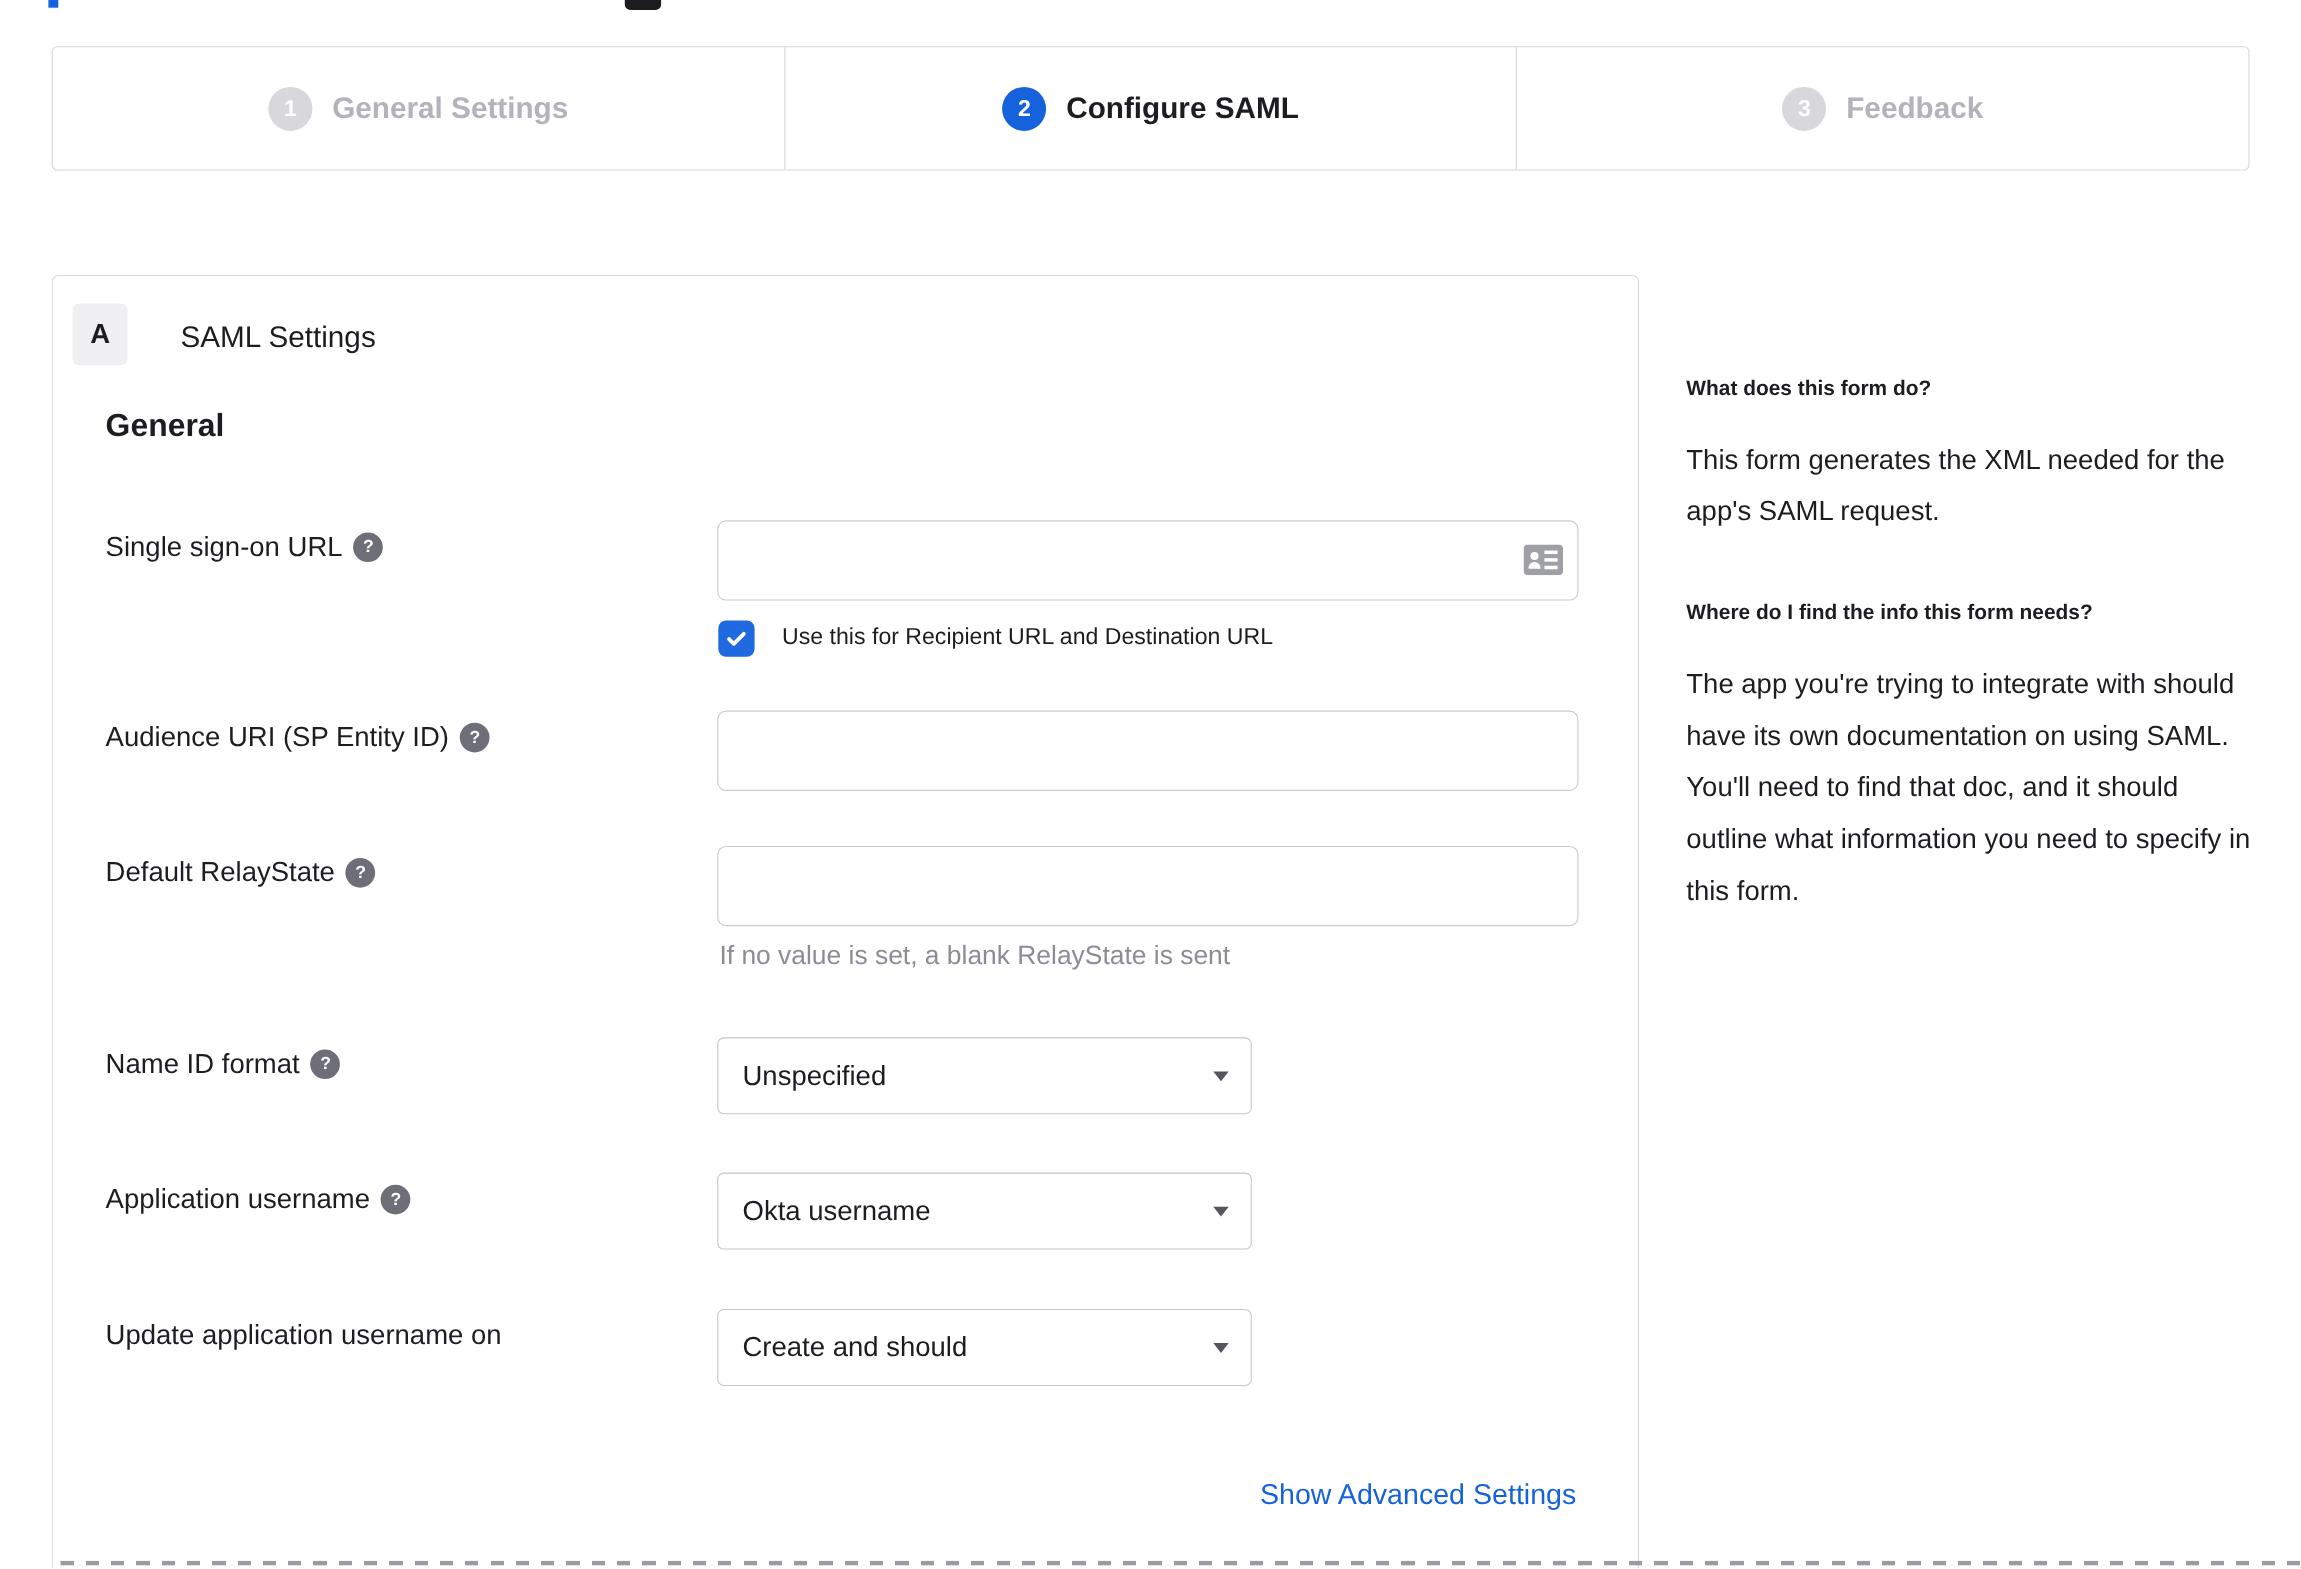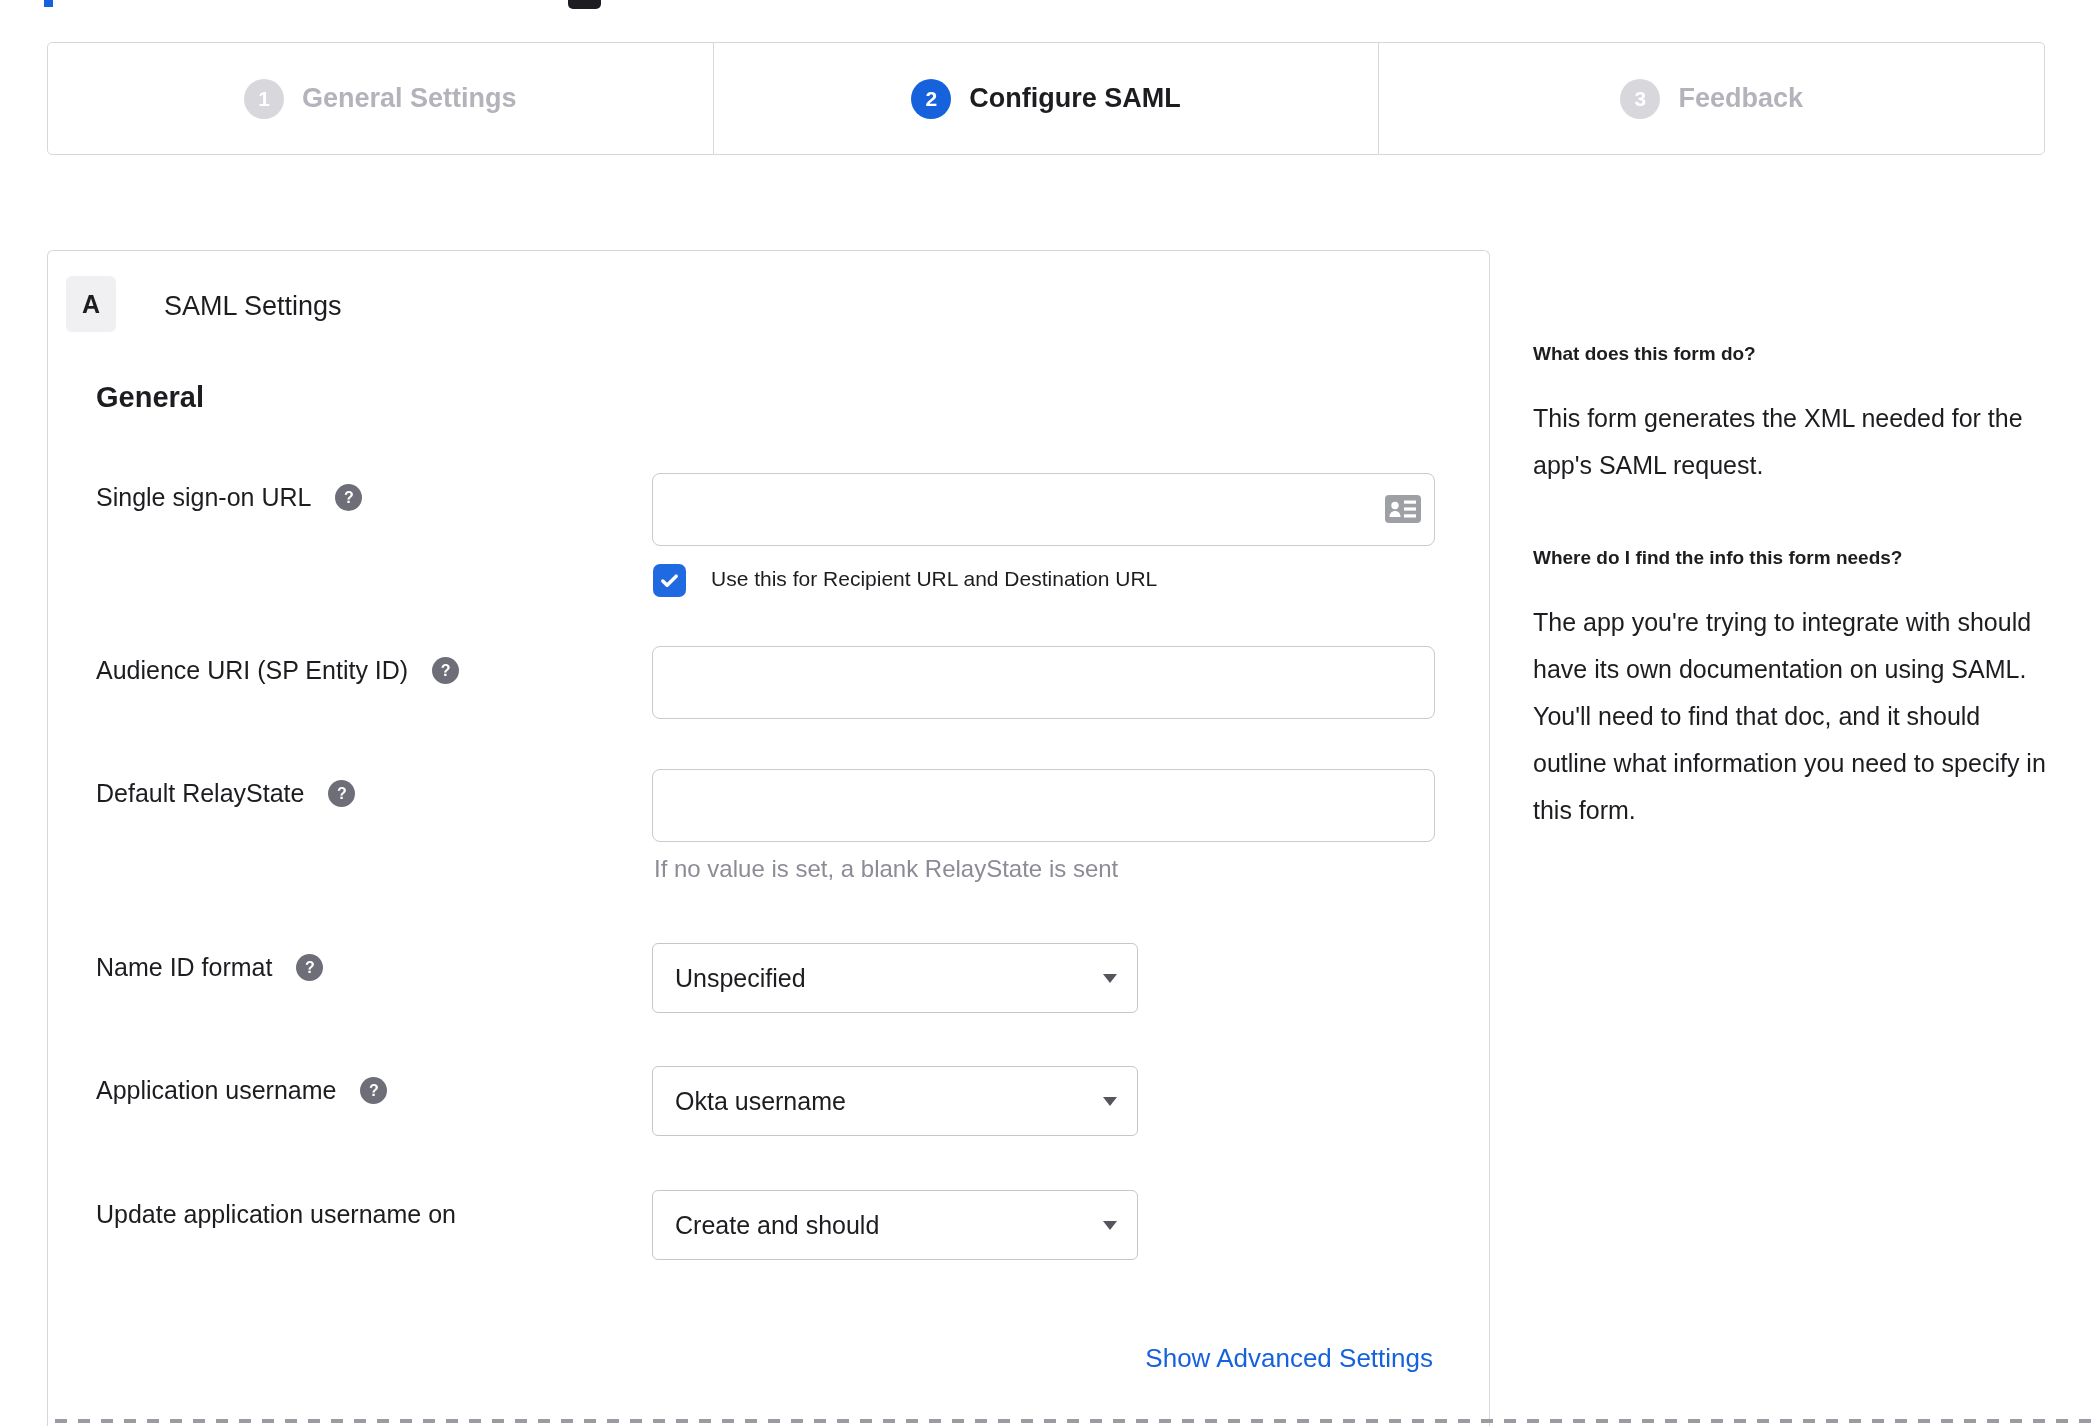--- a/index.html
+++ b/index.html
@@ -31,23 +31,23 @@
   
   .panel{
     left:47px;top:250px;width:1443px;height:1176px;background:#fff;
     border:1px solid #d8d8dc;border-bottom:none;border-radius:6px 6px 0 0;box-sizing:border-box;
   }
   .sec-badge{
     left:18px;top:25px;width:50px;height:56px;background:#f0f0f2;border-radius:6px;
     display:flex;align-items:center;justify-content:center;font-size:25px;font-weight:bold;color:#1d1d21;
   }
   .sec-title{left:116px;top:40px;font-size:27px;font-weight:normal;}
-  .group-title{left:48px;top:130px;font-size:29px;font-weight:bold;text-align:center;}
+  .group-title{left:48px;top:120px;font-size:29px;font-weight:bold;text-align:center;}
 
-  .field-label{font-size:25px;color:#1d1d21;display:flex;align-items:center;gap:24px;white-space:nowrap;}
+  .field-label{font-size:25px;color:#1d1d21;display:flex;align-items:center;gap:10px;white-space:nowrap;}
   .help-icon{
     width:27px;height:27px;border-radius:50%;background:#6e6e78;color:#fff;
     display:inline-flex;align-items:center;justify-content:center;
     font-size:16px;font-weight:bold;flex:0 0 auto;
   }
   .text-input{
     position:absolute;left:604px;width:783px;height:73px;box-sizing:border-box;
     border:1px solid #c9c9cf;border-radius:8px;background:#fff;
     font-family:"Liberation Sans",sans-serif;font-size:25px;color:#1d1d21;padding:0 66px 0 20px;outline:none;
   }

